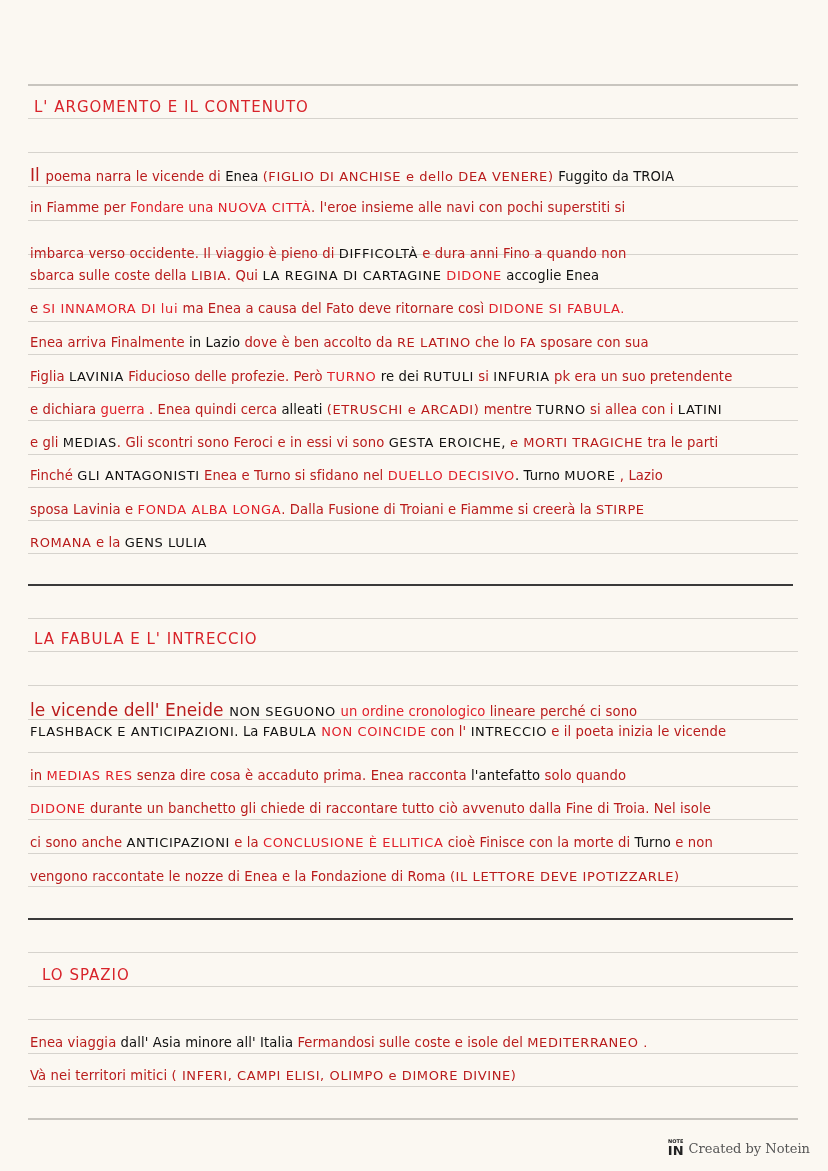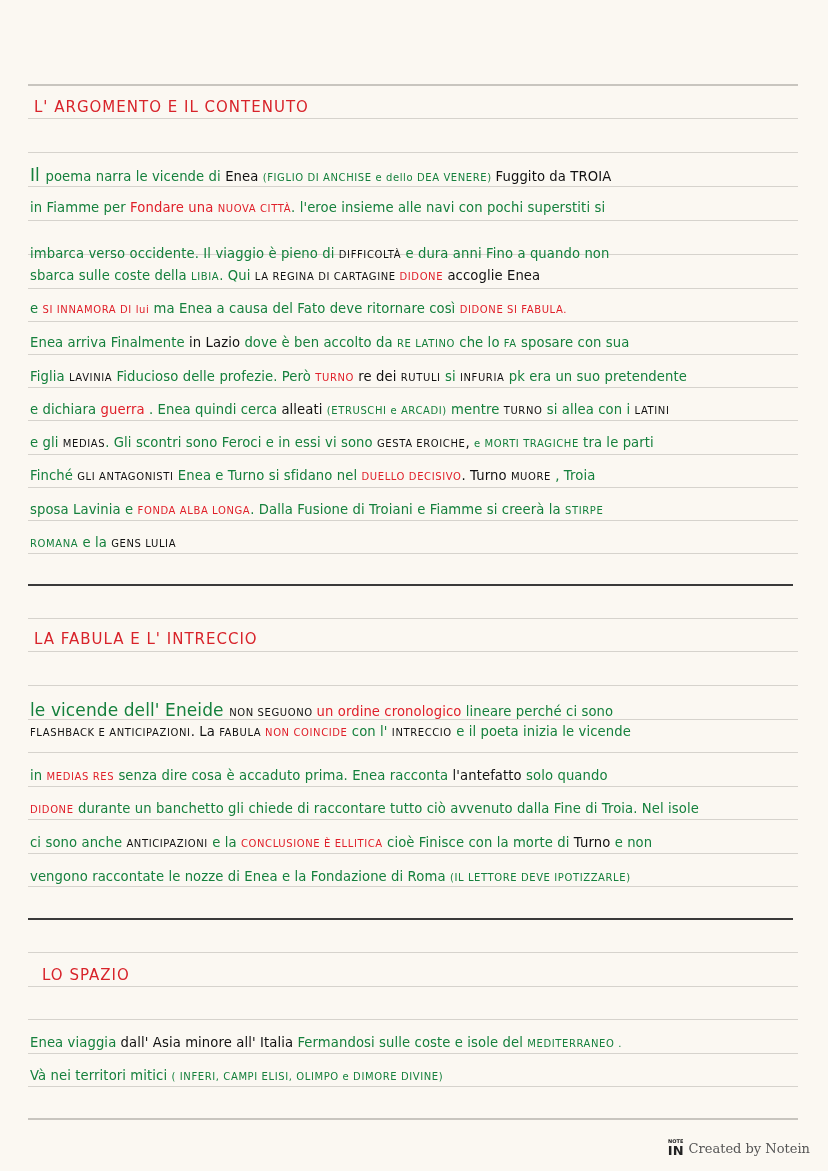--- a/index.html
+++ b/index.html
@@ -9,24 +9,24 @@
   }
   .rule { position:absolute; left:28px; width:770px; height:1px; background:#d6d3cd; }
   .rule.thick { height:2px; background:#c8c5bf; }
   .divider { position:absolute; left:28px; width:765px; height:2px; background:#3a3a3a; }
   .line {
     position:absolute; left:30px; white-space:nowrap;
     font-size:13.2px; letter-spacing:0.1px; color:#2b2a8a;
   }
   .line span { }
   .heading { position:absolute; left:34px; font-size:15px; color:#d8232a; letter-spacing:1px; }
-  .c-blue { color:#15803d; }
+  .c-blue { color:#b91c1c; }
   .c-red { color:#e0202a; }
   .c-black { color:#111111; }
-  .caps { font-size:10px; letter-spacing:0.6px; }
+  .caps { font-size:13px; letter-spacing:0.6px; }
   .big { font-size:17px; }
   .footer {
     position:absolute; right:18px; bottom:14px; font-family:"DejaVu Serif", serif;
     font-size:13px; color:#555; display:flex; align-items:center; gap:5px;
   }
   .logo { display:inline-flex; flex-direction:column; align-items:center; line-height:1; }
   .logo .note { font-size:5px; font-family:"DejaVu Sans", sans-serif; font-weight:bold; color:#222; }
   .logo .in { font-size:13px; font-family:"DejaVu Sans", sans-serif; font-weight:bold; color:#222; }
 </style>
 </head>
@@ -70,21 +70,21 @@
   <div class="heading" style="top:98px">L' ARGOMENTO E IL CONTENUTO</div>
   <div class="line" style="top:165px"><span class="c-blue big">Il </span><span class="c-blue">poema  narra le vicende di </span><span class="c-black">Enea </span><span class="c-blue caps">(FIGLIO DI ANCHISE e dello DEA VENERE) </span><span class="c-black">Fuggito da TROIA</span></div>
   <div class="line" style="top:200px"><span class="c-blue">in Fiamme per </span><span class="c-red">Fondare una </span><span class="c-red caps">NUOVA CITTÀ</span><span class="c-blue">. l'eroe insieme alle navi con pochi superstiti si</span></div>
   <div class="line" style="top:246px"><span class="c-blue">imbarca verso occidente. Il viaggio è pieno di </span><span class="c-black caps">DIFFICOLTÀ</span><span class="c-blue"> e dura anni Fino a quando non</span></div>
   <div class="line" style="top:268px"><span class="c-blue">sbarca sulle coste della </span><span class="c-blue caps">LIBIA</span><span class="c-blue">. Qui </span><span class="c-black caps">LA REGINA DI CARTAGINE </span><span class="c-red caps">DIDONE</span><span class="c-black">  accoglie  Enea</span></div>
   <div class="line" style="top:301px"><span class="c-blue">e </span><span class="c-red caps">SI INNAMORA DI lui</span><span class="c-blue"> ma Enea a causa del Fato deve ritornare così </span><span class="c-red caps">DIDONE SI FABULA.</span></div>
   <div class="line" style="top:335px"><span class="c-blue">Enea arriva Finalmente </span><span class="c-black">in Lazio</span><span class="c-blue"> dove è ben accolto da </span><span class="c-blue caps">RE LATINO</span><span class="c-blue"> che lo </span><span class="c-blue caps">FA</span><span class="c-blue"> sposare con sua</span></div>
   <div class="line" style="top:369px"><span class="c-blue">Figlia </span><span class="c-black caps">LAVINIA</span><span class="c-blue"> Fiducioso delle profezie. Però </span><span class="c-red caps">TURNO</span><span class="c-black"> re dei </span><span class="c-black caps">RUTULI</span><span class="c-blue"> si </span><span class="c-black caps">INFURIA</span><span class="c-blue"> pk era un suo pretendente</span></div>
   <div class="line" style="top:402px"><span class="c-blue">e dichiara </span><span class="c-red">guerra</span><span class="c-blue"> . Enea quindi cerca </span><span class="c-black">alleati </span><span class="c-blue caps">(ETRUSCHI e ARCADI)</span><span class="c-blue"> mentre </span><span class="c-black caps">TURNO</span><span class="c-blue"> si allea con i </span><span class="c-black caps">LATINI</span></div>
   <div class="line" style="top:435px"><span class="c-blue">e gli </span><span class="c-black caps">MEDIAS</span><span class="c-blue">. Gli scontri sono Feroci e in essi vi sono </span><span class="c-black caps">GESTA EROICHE</span><span class="c-black">, </span><span class="c-blue caps">e MORTI TRAGICHE</span><span class="c-blue"> tra le parti</span></div>
-  <div class="line" style="top:468px"><span class="c-blue">Finché </span><span class="c-black caps">GLI ANTAGONISTI</span><span class="c-blue"> Enea e Turno si sfidano nel </span><span class="c-red caps">DUELLO DECISIVO</span><span class="c-black">. Turno </span><span class="c-black caps">MUORE</span><span class="c-blue"> , Troia</span></div>
+  <div class="line" style="top:468px"><span class="c-blue">Finché </span><span class="c-black caps">GLI ANTAGONISTI</span><span class="c-blue"> Enea e Turno si sfidano nel </span><span class="c-red caps">DUELLO DECISIVO</span><span class="c-black">. Turno </span><span class="c-black caps">MUORE</span><span class="c-blue"> , Lazio</span></div>
   <div class="line" style="top:502px"><span class="c-blue">sposa Lavinia e </span><span class="c-red caps">FONDA ALBA LONGA</span><span class="c-blue">. Dalla Fusione di Troiani e Fiamme si creerà la </span><span class="c-blue caps">STIRPE</span></div>
   <div class="line" style="top:535px"><span class="c-blue caps">ROMANA</span><span class="c-blue"> e la </span><span class="c-black caps">GENS LULIA</span></div>
 
   <div class="heading" style="top:630px">LA FABULA E L' INTRECCIO</div>
   <div class="line" style="top:700px"><span class="c-blue big">le vicende dell' Eneide </span><span class="c-black caps">NON SEGUONO </span><span class="c-red">un ordine cronologico</span><span class="c-blue"> lineare perché ci sono</span></div>
   <div class="line" style="top:724px"><span class="c-black caps">FLASHBACK E ANTICIPAZIONI</span><span class="c-black">. La </span><span class="c-black caps">FABULA </span><span class="c-red caps">NON COINCIDE</span><span class="c-blue"> con l' </span><span class="c-black caps">INTRECCIO</span><span class="c-blue"> e il poeta inizia le vicende</span></div>
   <div class="line" style="top:768px"><span class="c-blue">in </span><span class="c-red caps">MEDIAS RES</span><span class="c-blue"> senza dire cosa è accaduto prima. Enea racconta </span><span class="c-black">l'antefatto</span><span class="c-blue"> solo quando</span></div>
   <div class="line" style="top:801px"><span class="c-red caps">DIDONE</span><span class="c-blue"> durante un banchetto gli chiede di raccontare tutto ciò avvenuto dalla Fine di Troia. Nel isole</span></div>
   <div class="line" style="top:835px"><span class="c-blue">ci sono anche </span><span class="c-black caps">ANTICIPAZIONI</span><span class="c-blue"> e la </span><span class="c-red caps">CONCLUSIONE È ELLITICA</span><span class="c-blue"> cioè Finisce con la morte di </span><span class="c-black">Turno</span><span class="c-blue"> e non</span></div>
   <div class="line" style="top:869px"><span class="c-blue">vengono raccontate le nozze di Enea e la Fondazione di Roma </span><span class="c-blue caps">(IL LETTORE DEVE IPOTIZZARLE)</span></div>

